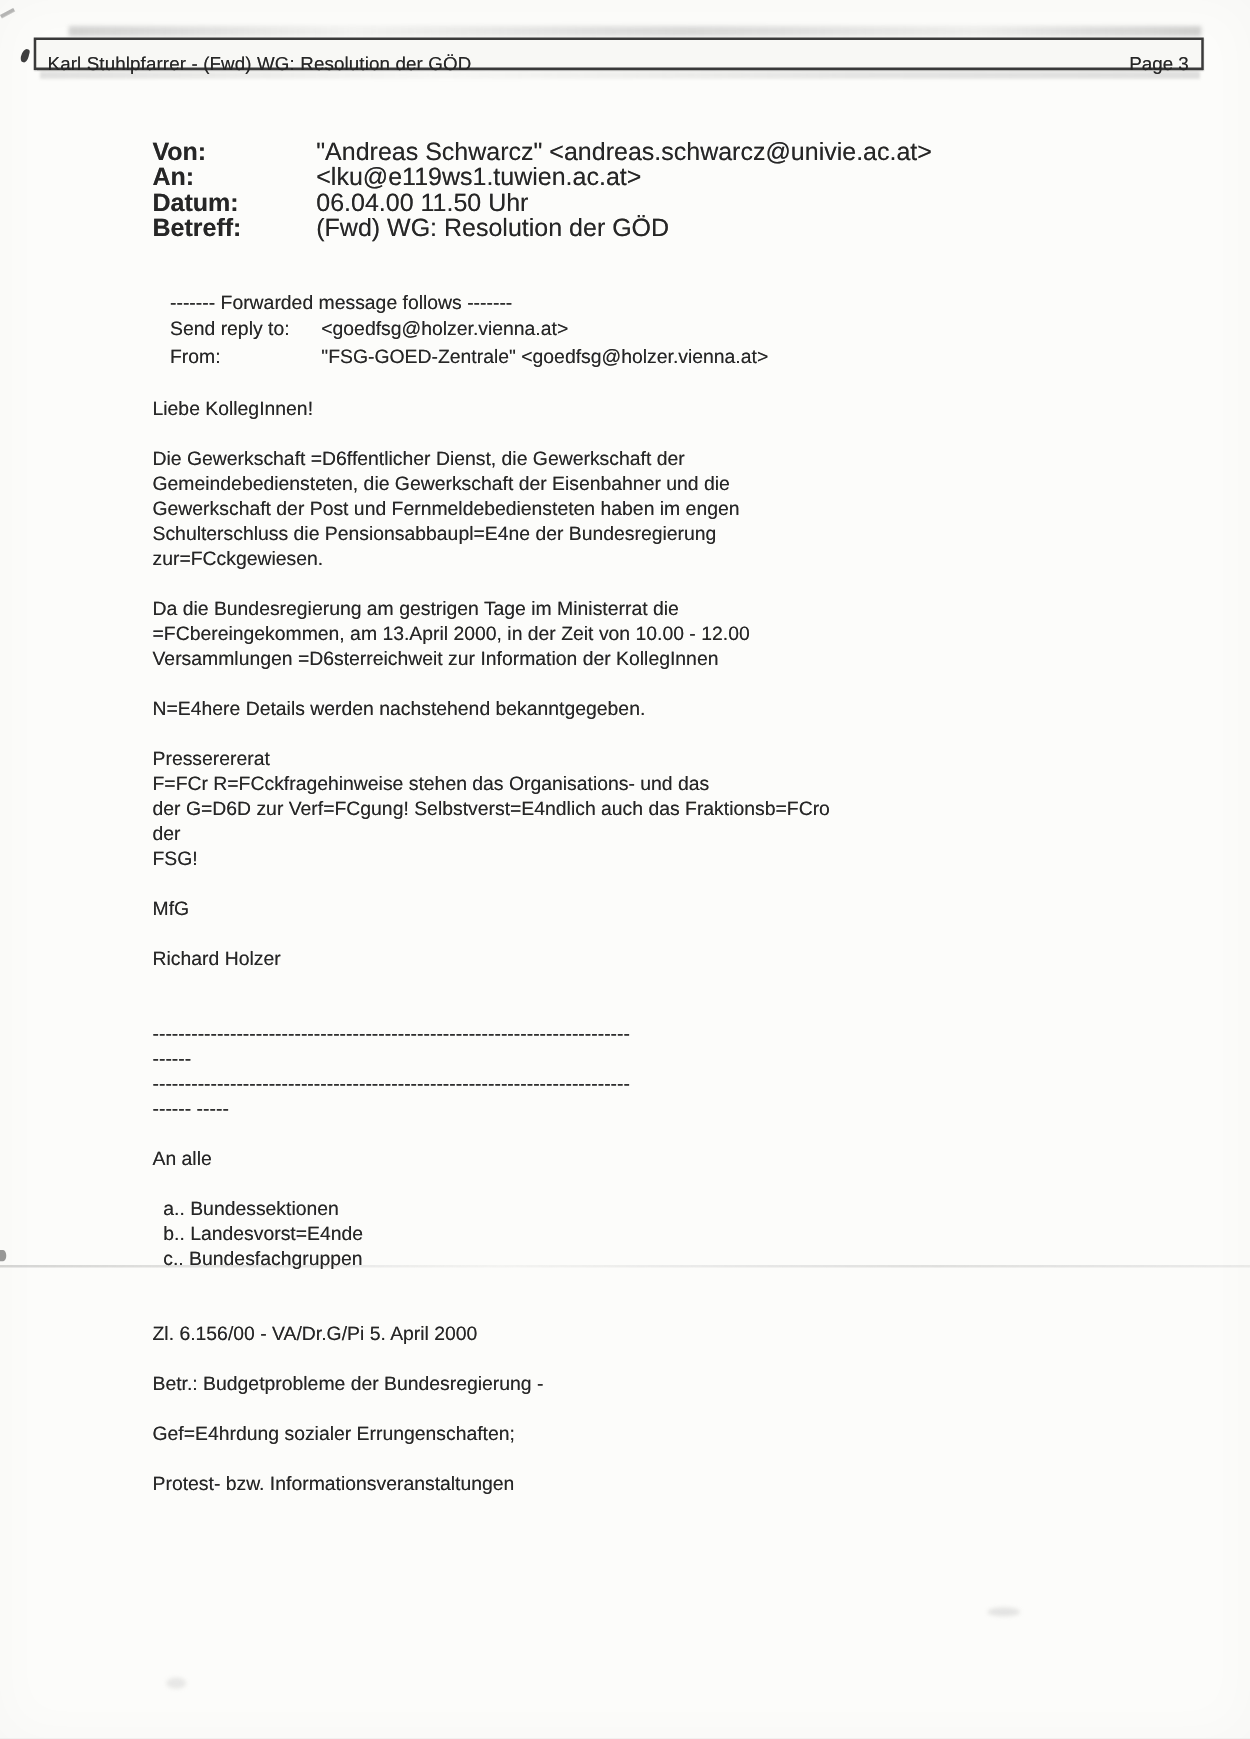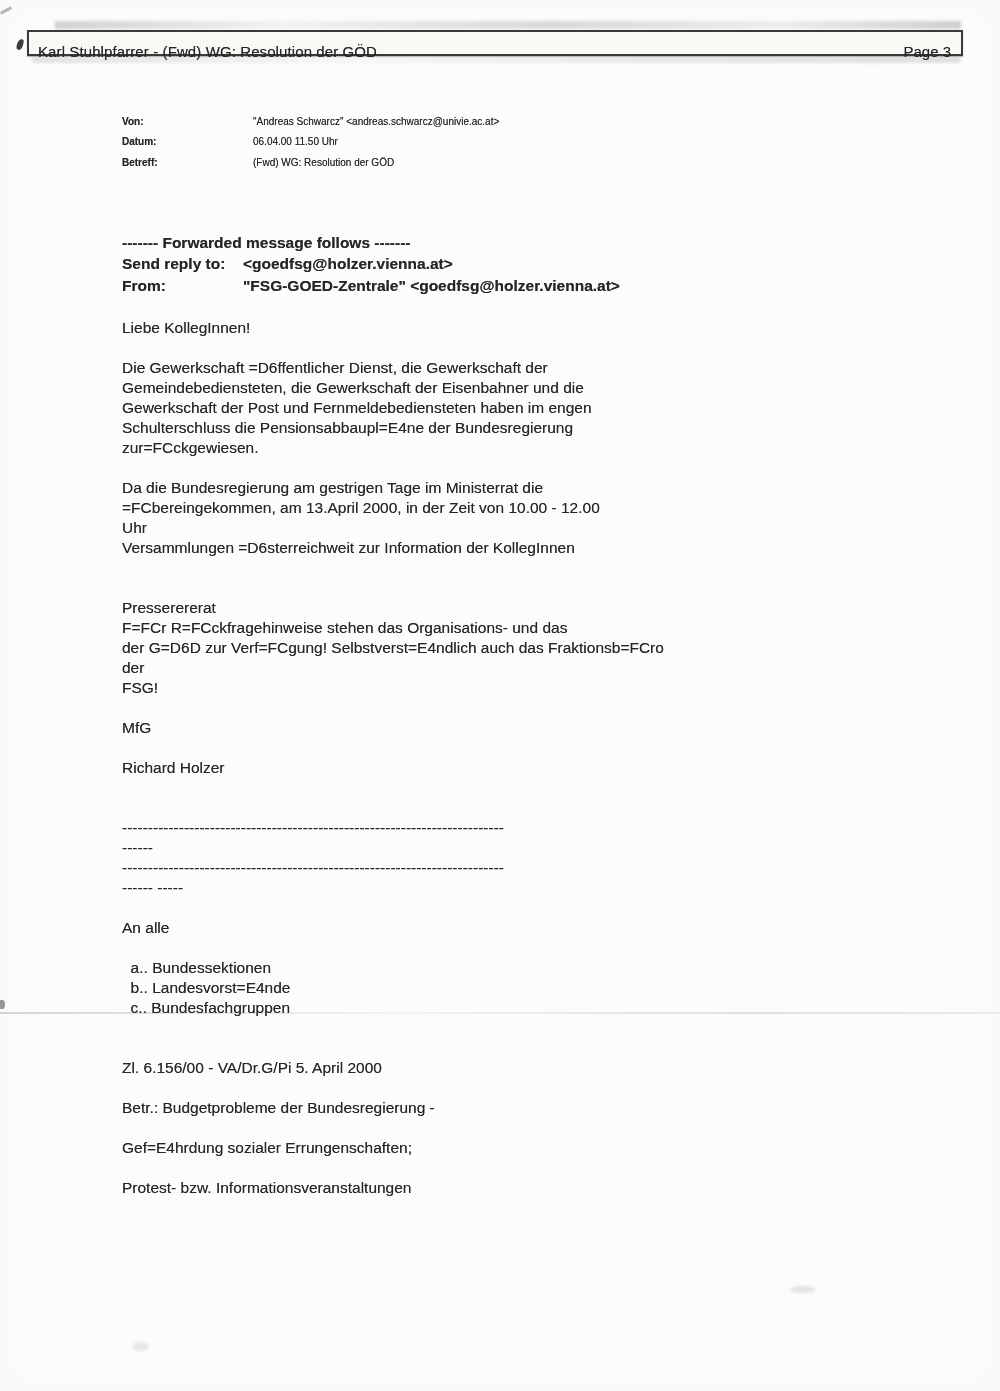--- a/index.html
+++ b/index.html
@@ -66,30 +66,30 @@
     display:flex; align-items:center; justify-content:space-between;
     padding:16px 10px 0 9px;
     box-shadow:0 1px 1px rgba(0,0,0,0.25);
   }
   .titlebar .title  { font-size:15px; letter-spacing:0.1px; white-space:nowrap; }
   .titlebar .pgnum  { font-size:15px; white-space:nowrap; }
 
   
   .email-fields {
     position:absolute; left:122px; top:112px;
-    font-size:10px; line-height:20.4px;
+    font-size:20px; line-height:20.4px;
   }
   .field-row { display:flex; }
   .field-label { width:131px; font-weight:bold; flex:none; }
   .field-value { white-space:pre; }
 
   
   .forward-block {
-    position:absolute; left:122px; top:232px;
-    font-size:15.5px; line-height:21.3px;font-weight:bold;
+    position:absolute; left:136px; top:232px;
+    font-size:15.5px; line-height:21.3px;
   }
   .fwd-sep { white-space:pre; }
   .fwd-row { display:flex; }
   .fwd-label { width:121px; flex:none; }
   .fwd-value { white-space:pre; }
 
   
   .email-body {
     position:absolute; left:122px; top:318px;
     font-size:15.5px;
@@ -114,20 +114,24 @@
     <span class="title">Karl Stuhlpfarrer - (Fwd) WG: Resolution der GÖD</span>
     <span class="pgnum">Page 3</span>
   </div>
 
   <div class="email-fields" id="email-fields">
   <div class="field-row">
     <span class="field-label">Von:</span>
     <span class="field-value">"Andreas Schwarcz" &lt;andreas.schwarcz@univie.ac.at&gt;</span>
   </div>
 
+  <div class="field-row">
+    <span class="field-label">An:</span>
+    <span class="field-value">&lt;lku@e119ws1.tuwien.ac.at&gt;</span>
+  </div>
 
   <div class="field-row">
     <span class="field-label">Datum:</span>
     <span class="field-value">06.04.00 11.50 Uhr</span>
   </div>
 
   <div class="field-row">
     <span class="field-label">Betreff:</span>
     <span class="field-value">(Fwd) WG: Resolution der GÖD</span>
   </div>
@@ -162,27 +166,27 @@
 
   <div class="body-line">zur=FCckgewiesen.</div>
 
   <div class="body-line"></div>
 
   <div class="body-line">Da die Bundesregierung am gestrigen Tage im Ministerrat die</div>
 
 
   <div class="body-line">=FCbereingekommen, am 13.April 2000, in der Zeit von 10.00 - 12.00</div>
 
-  <div class="body-line">Uhr</div>
 
   <div class="body-line">Versammlungen =D6sterreichweit zur Information der KollegInnen</div>
 
 
   <div class="body-line"></div>
 
+  <div class="body-line">N=E4here Details werden nachstehend bekanntgegeben.</div>
 
   <div class="body-line"></div>
 
   <div class="body-line">Presserererat</div>
 
   <div class="body-line">F=FCr R=FCckfragehinweise stehen das Organisations- und das</div>
 
   <div class="body-line">der G=D6D zur Verf=FCgung! Selbstverst=E4ndlich auch das Fraktionsb=FCro</div>
 
   <div class="body-line">der</div>

